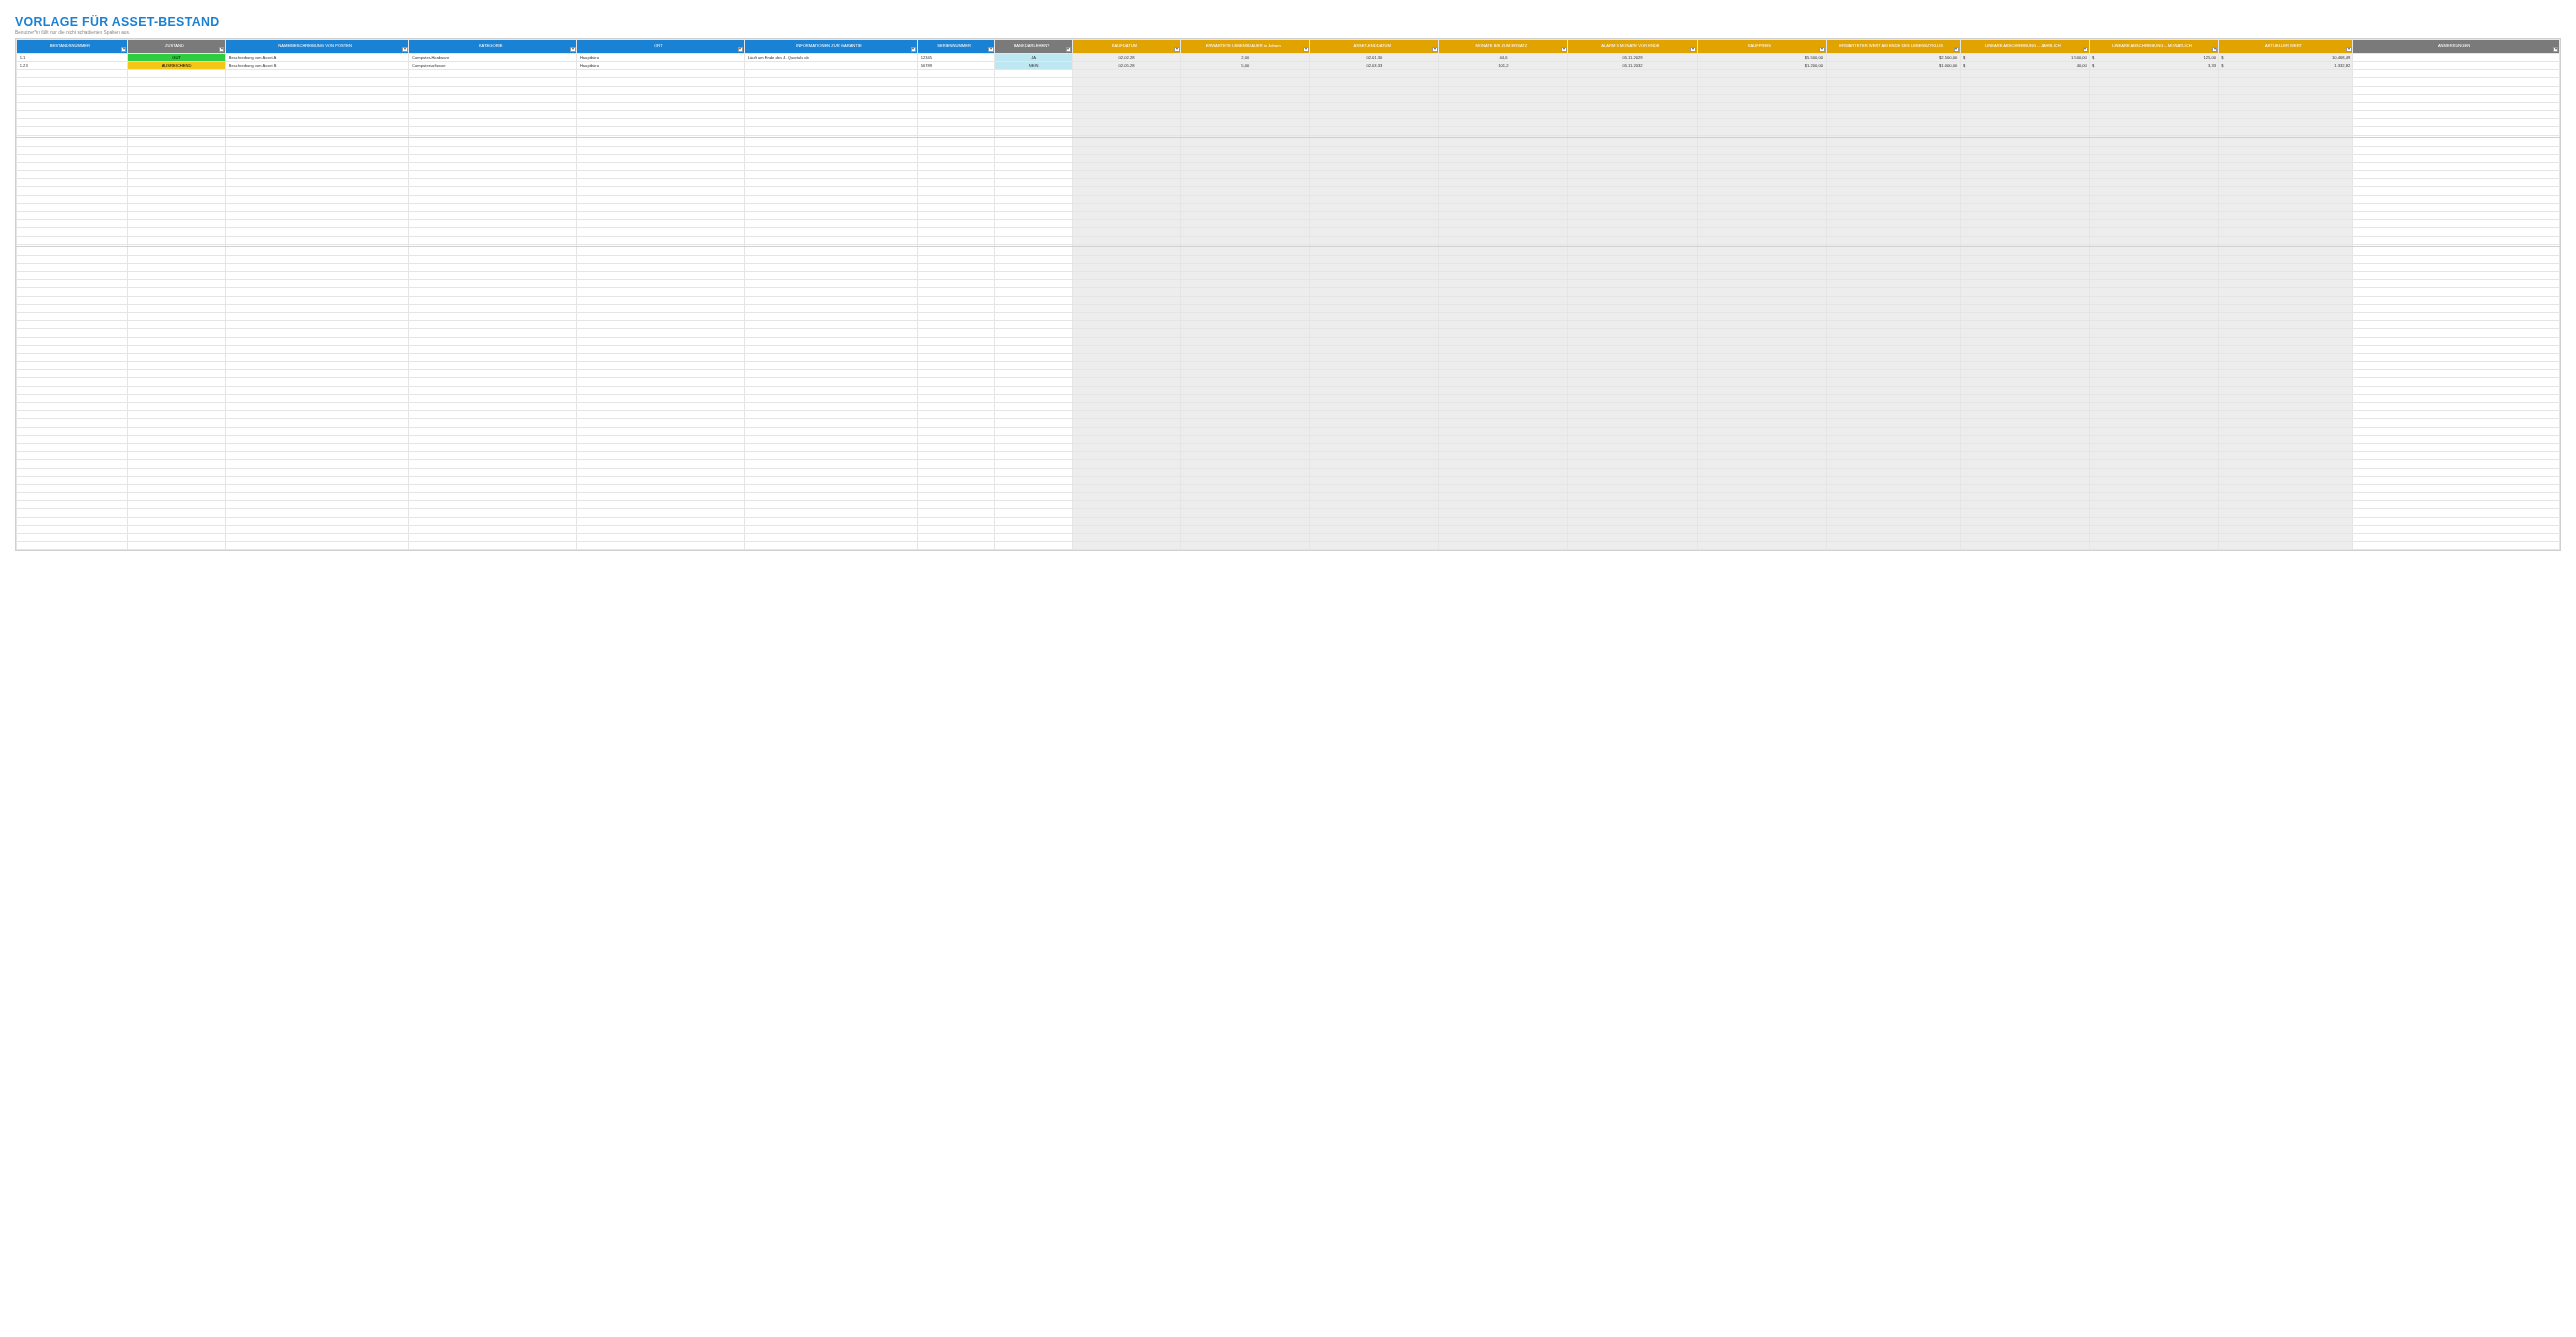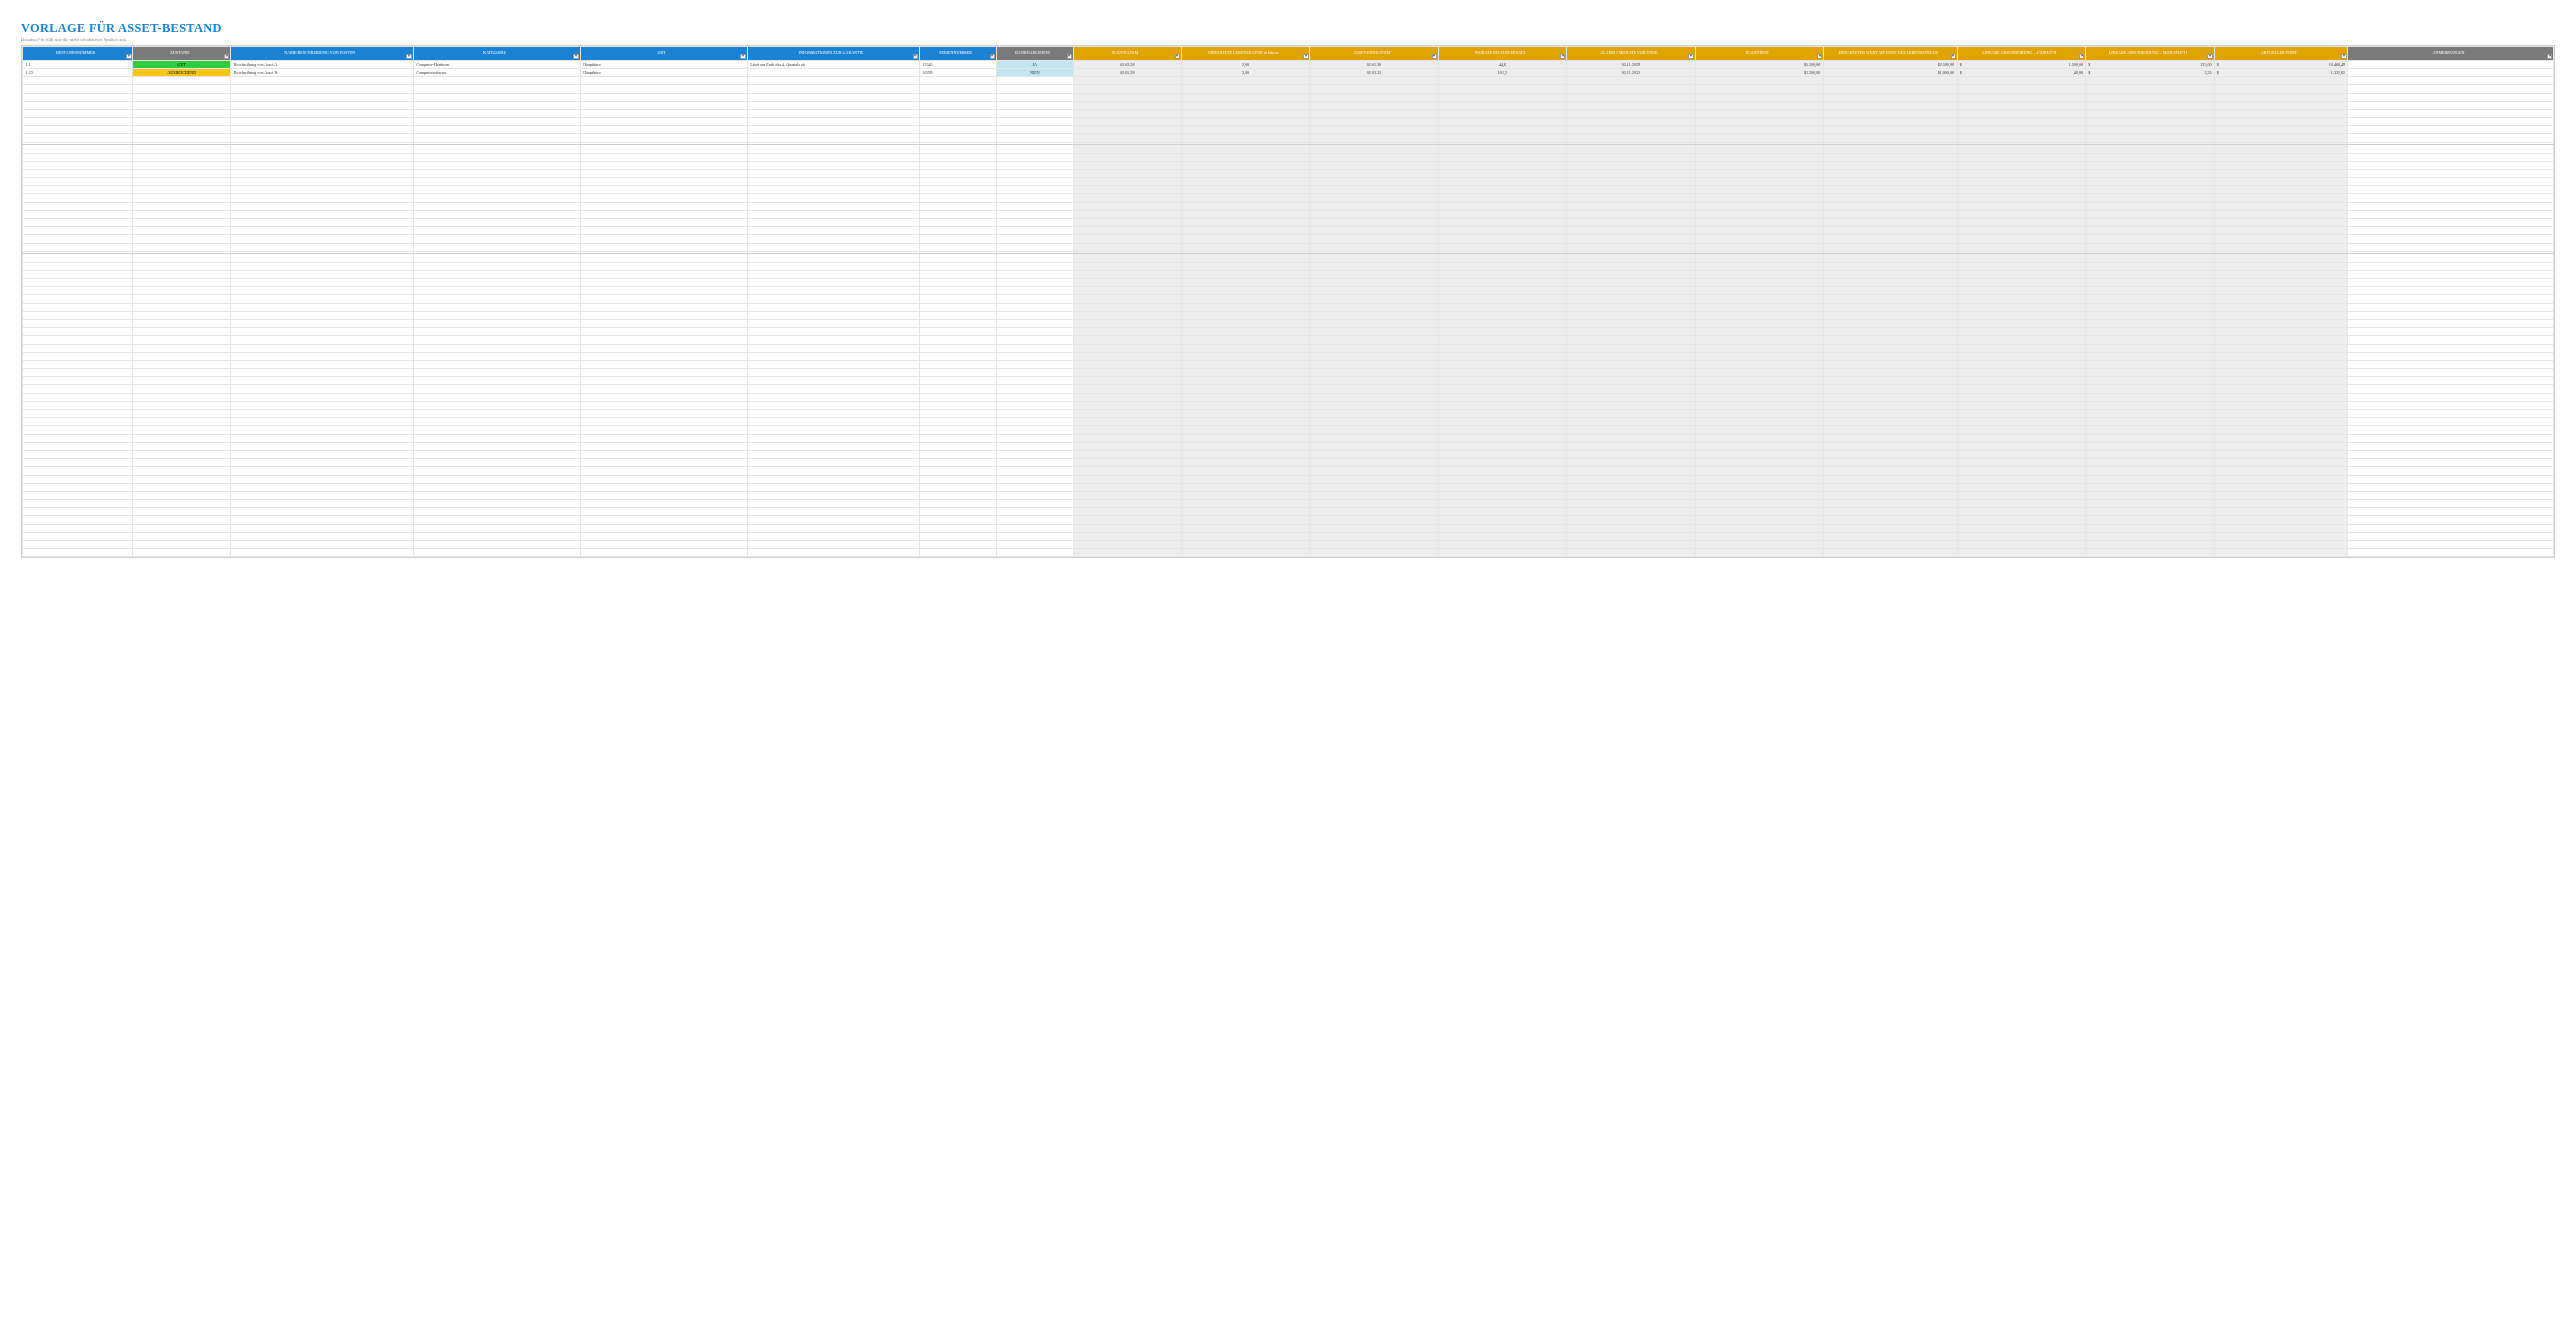--- a/index.html
+++ b/index.html
@@ -1,17 +1,17 @@
 <!DOCTYPE html>
 <html style="font-size:11px"><head>
 <meta charset="utf-8">
 <style>
   * { box-sizing: border-box; margin: 0; padding: 0; }
   body { font-family: Arial, sans-serif; font-size: 4.8px; background: #fff; color: #333; }
-  .page { width: 100%; padding: 21px; font-family: Liberation Serif, serif; }
+  .page { width: 100%; padding: 15px; }
   .title { font-size: 12.4px; font-weight: bold; color: #1a82d5; letter-spacing: 0.3px; margin-bottom: 1.4px; }
   .subtitle { font-size: 4.8px; color: #888; margin-bottom: 2.7px; }
   .table-wrap { border: 0.7px solid #d0d0d0; }
   table { border-collapse: collapse; width: 100%; table-layout: fixed; }
   th, td { border: 0.7px solid #e5e5e5; padding: 0.7px 2.1px; height: 8.2px; overflow: hidden; white-space: nowrap; vertical-align: middle; font-size: 4.1px; position: relative; }
   th { color: #fff; font-weight: 500; text-align: center; height: 13.7px; line-height: 1.2; white-space: normal; padding: 1.4px 6.9px 1.4px 2.7px; }
   .h-blue   { background: #1a82d5; }
   .h-gray   { background: #7a7a7a; }
   .h-orange { background: #e0a300; }
   .filter { position: absolute; right: 0.7px; bottom: 0.7px; width: 5.5px; height: 5.5px; background: #fff; border: 0.7px solid #999; display: inline-block; }

